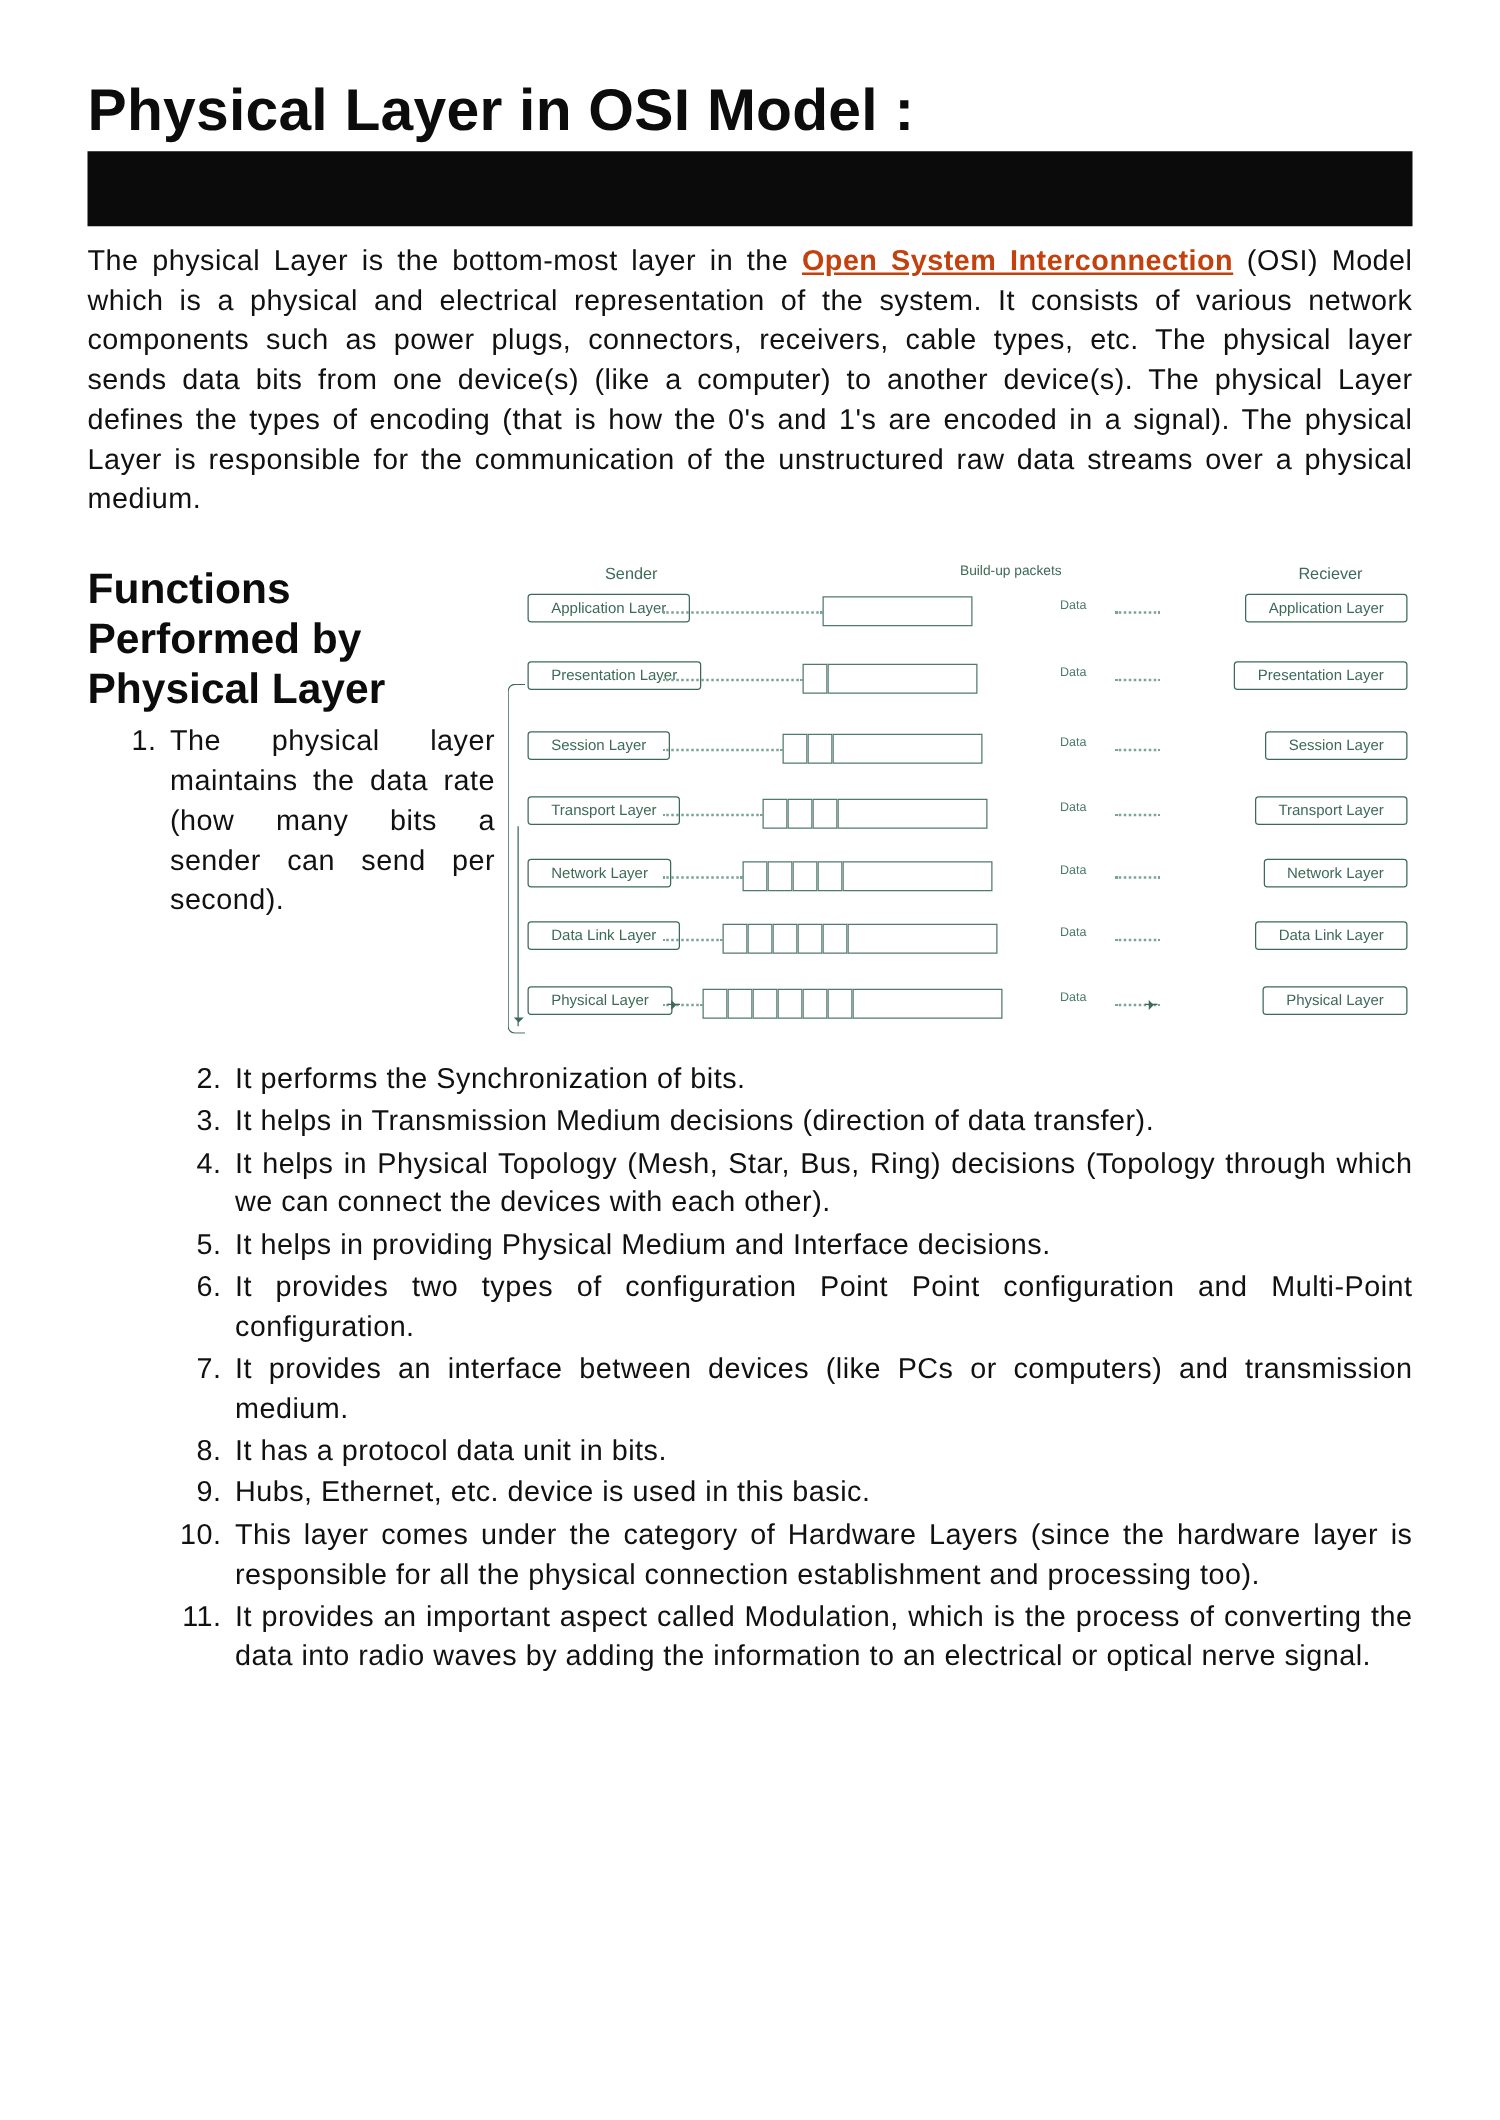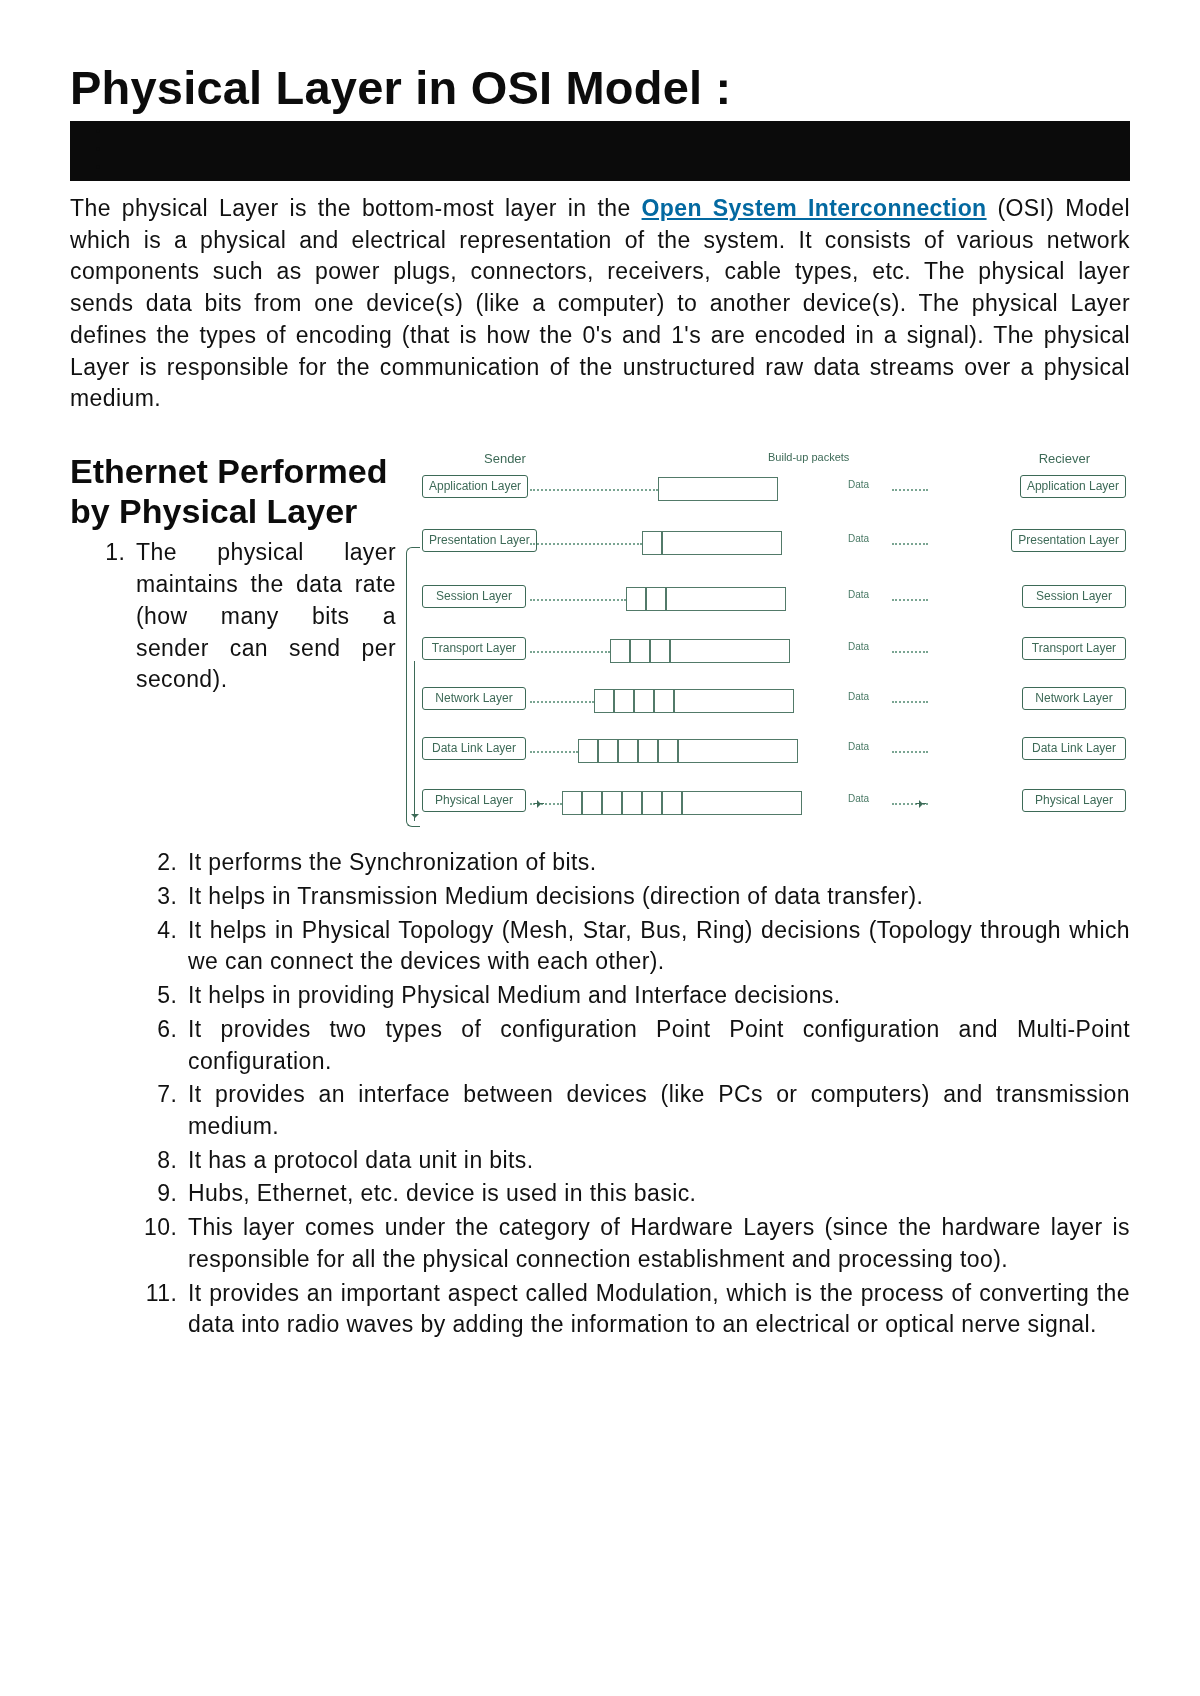--- a/index.html
+++ b/index.html
@@ -30,21 +30,21 @@
   .blackbar li { font-size:12px; line-height:18px; }
   p.intro {
     font-size:23px;
     line-height:1.38;
     text-align:justify;
     color:#111;
     letter-spacing:0.4px;
     word-spacing:2px;
   }
   a.osi-link {
-    color:#0369a1;
+    color:#c2410c;
     text-decoration:underline;
     font-weight:700;
   }
 
   .row2 {
     display:flex;
     gap:18px;
     margin-top:36px;
   }
   .col-text { flex:0 0 330px; }
@@ -92,21 +92,21 @@
   .dg-hdr.m { left:350px; font-size:11px; }
   .dg-hdr.r { right:40px; }
 
   .layer-row { position:absolute; left:0; right:0; height:44px; }
   .layer-row .lb {
     position:absolute;
     border:1px solid #3d6a57;
     border-radius:3px;
     font-size:12px;
     line-height:1.1;
-    padding:4px 6px;
+    padding:4px 18px;
     text-align:center;
     background:#fff;
     min-width:104px;
     display:flex;align-items:center;justify-content:center;
   }
   .layer-row .lb.left  { left:4px; }
   .layer-row .lb.right { right:4px; }
   .layer-row .pkt {
     position:absolute;
     left:240px;
@@ -175,21 +175,21 @@
     <li></li>
   </ul>
 </div>
 
 <p class="intro">
   <span>The physical Layer is the bottom-most layer in the </span><a href="#" class="osi-link">Open System Interconnection</a><span> (OSI) Model which is a physical and electrical representation of the system. It consists of various network components such as power plugs, connectors, receivers, cable types, etc. The physical layer sends data bits from one device(s) (like a computer) to another device(s). The physical Layer defines the types of encoding (that is how the 0's and 1's are encoded in a signal). The physical Layer is responsible for the communication of the unstructured raw data streams over a physical medium.</span>
 </p>
 
 <div class="row2">
   <div class="col-text">
-    <h2 class="subtitle">Ethernet Performed by Physical Layer</h2>
+    <h2 class="subtitle">Functions Performed by Physical Layer</h2>
     <ol class="func" start="1" style="margin-left:62px;">
       <li>
         <div class="li1-wrap"><span>The physical layer maintains the data rate (how many bits a sender can send per second).</span></div>
       </li>
     </ol>
   </div>
 
   <div class="diagram">
     <span class="dg-hdr s">Sender</span>
     <span class="dg-hdr m">Build-up packets</span>

